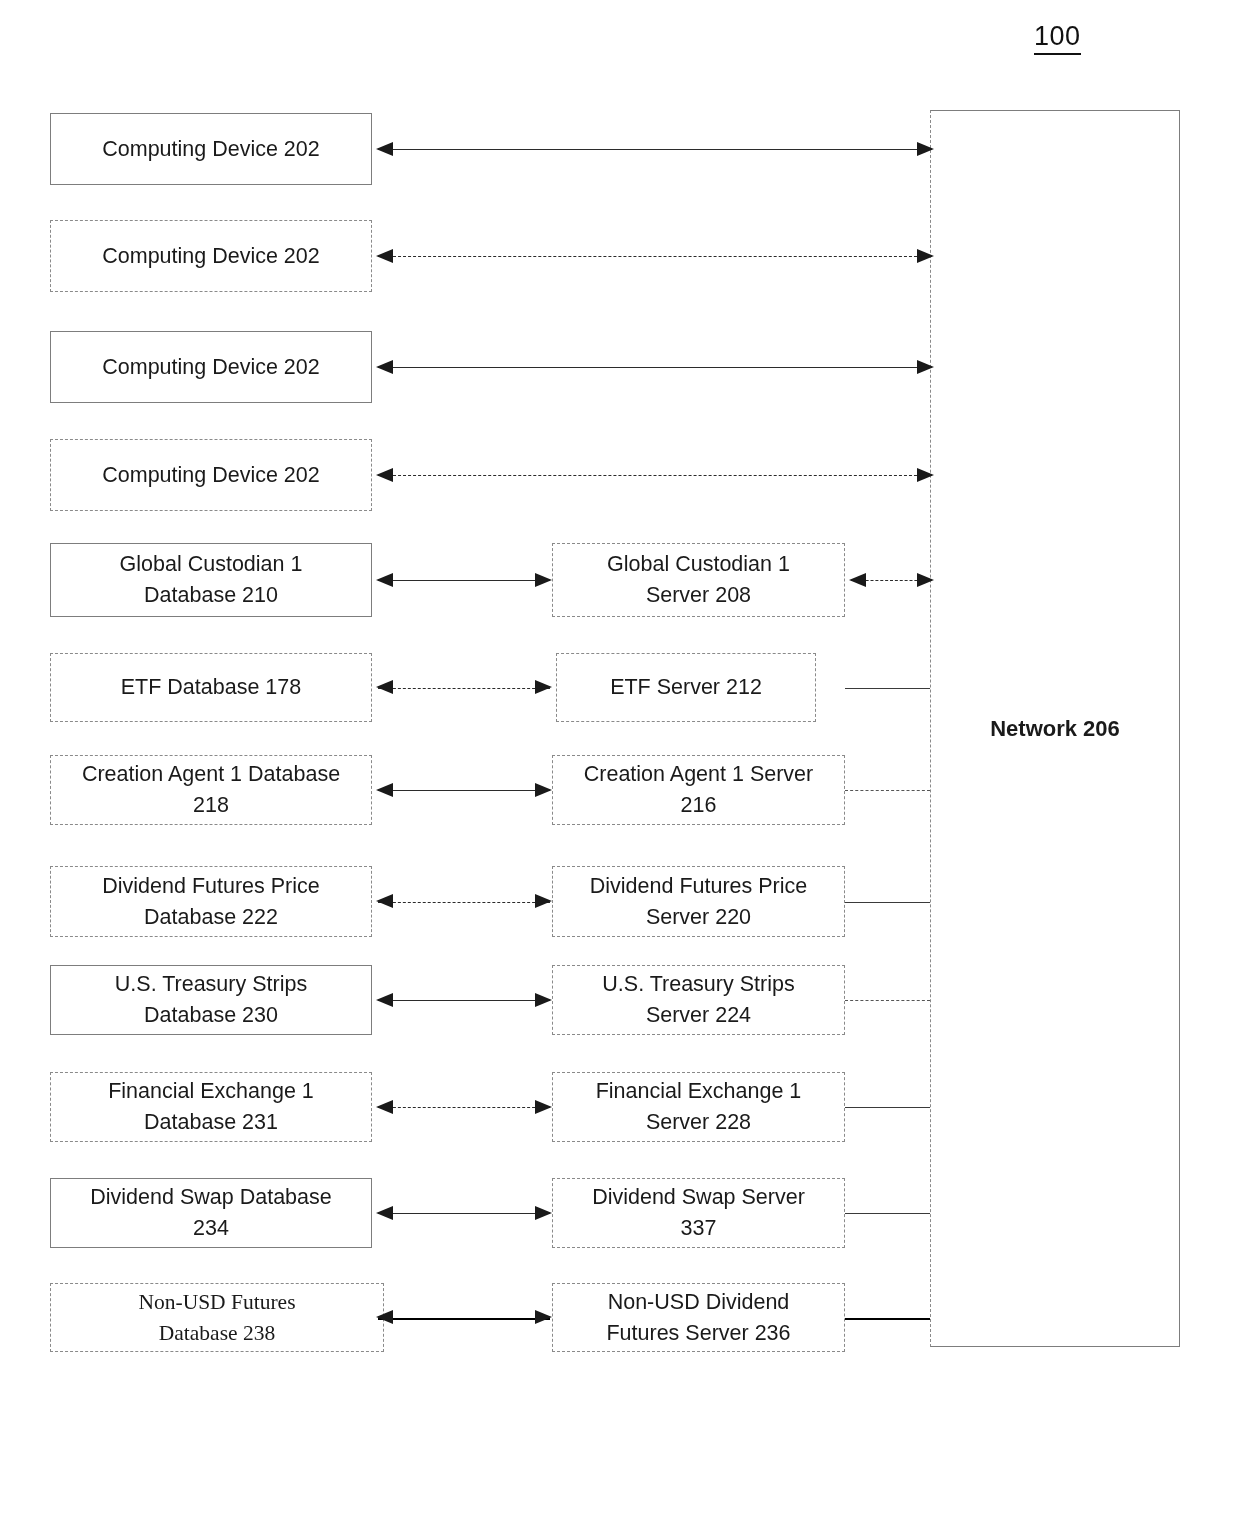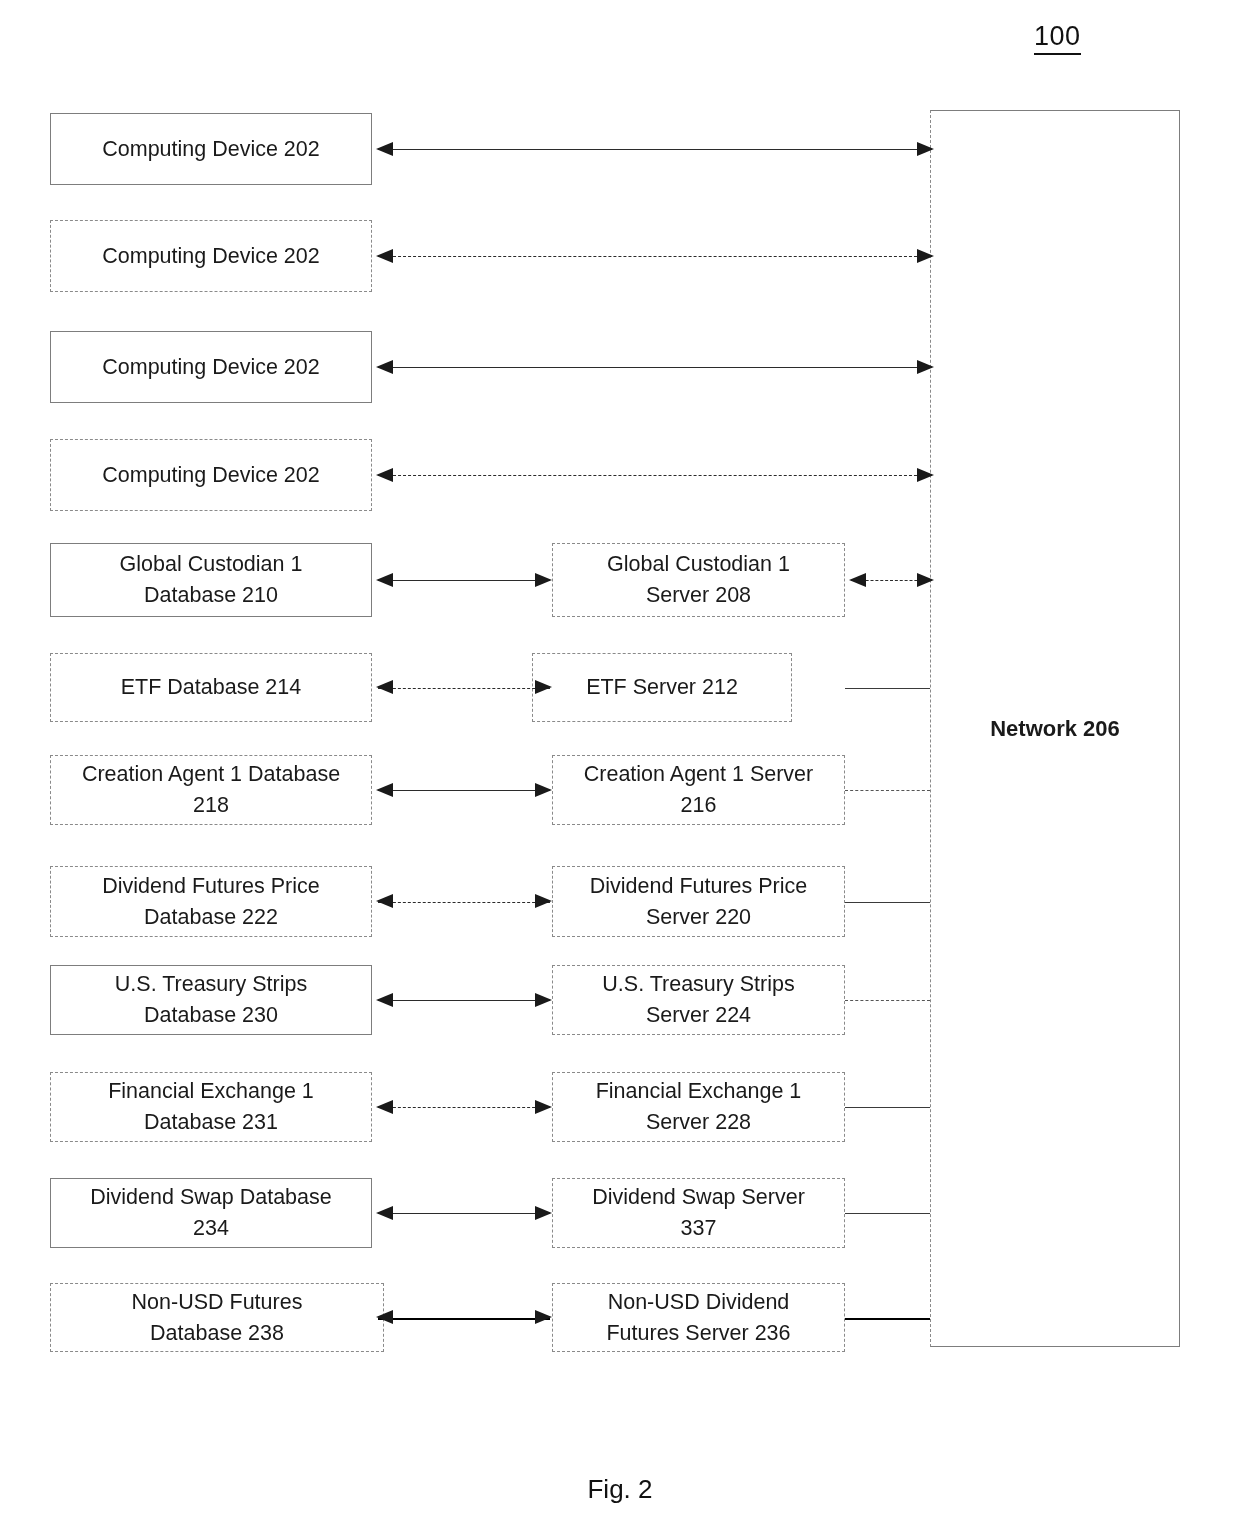--- a/index.html
+++ b/index.html
@@ -180,23 +180,23 @@
         <div class="stem" style="width: 172px;"></div>
         <div class="arrow-head left" style="left: -2px;"></div>
         <div class="arrow-head right" style="left: 157px;"></div>
       </div>
       <div class="conn style-dotted" style="left: 851px; top: 580px; width: 81px;">
         <div class="stem" style="width: 81px;"></div>
         <div class="arrow-head left" style="left: -2px;"></div>
         <div class="arrow-head right" style="left: 66px;"></div>
       </div>
       <div class="node dashed" style="left: 50px; top: 653px; width: 322px; height: 69px;">
-        <span class="label">ETF Database 214</span>
-      </div>
-      <div class="node dashed" style="left: 532px; top: 653px; width: 260px; height: 69px;">
+        <span class="label">ETF Database 178</span>
+      </div>
+      <div class="node dashed" style="left: 556px; top: 653px; width: 260px; height: 69px;">
         <span class="label">ETF Server 212</span>
       </div>
       <div class="conn style-dotted" style="left: 378px; top: 687.5px; width: 172px;">
         <div class="stem" style="width: 172px;"></div>
         <div class="arrow-head left" style="left: -2px;"></div>
         <div class="arrow-head right" style="left: 157px;"></div>
       </div>
       <div class="link" style="left: 845px; top: 687.5px; width: 85px;"></div>
       <div class="node dashed" style="left: 50px; top: 755px; width: 322px; height: 70px;">
         <span class="label">Creation Agent 1 Database
@@ -261,30 +261,29 @@
       <div class="node dashed" style="left: 552px; top: 1178px; width: 293px; height: 70px;">
         <span class="label">Dividend Swap Server
 337</span>
       </div>
       <div class="conn" style="left: 378px; top: 1213px; width: 172px;">
         <div class="stem" style="width: 172px;"></div>
         <div class="arrow-head left" style="left: -2px;"></div>
         <div class="arrow-head right" style="left: 157px;"></div>
       </div>
       <div class="link" style="left: 845px; top: 1213px; width: 85px;"></div>
-      <div class="node dashed" style="left: 50px; top: 1283px; width: 334px; height: 69px;">
+      <div class="node dashed" style="left: 50px; top: 1283px; width: 334px; height: 69px; font-family: Liberation Serif, serif;">
         <span class="label">Non-USD Futures
 Database 238</span>
       </div>
       <div class="node dashed" style="left: 552px; top: 1283px; width: 293px; height: 69px; justify-content: center;">
         <span class="label">Non-USD Dividend
 Futures Server 236</span>
       </div>
       <div class="conn style-heavy" style="left: 378px; top: 1317.5px; width: 172px;">
         <div class="stem" style="width: 172px;"></div>
         <div class="arrow-head left" style="left: -2px;"></div>
         <div class="arrow-head right" style="left: 157px;"></div>
       </div>
       <div class="link style-heavy" style="left: 845px; top: 1317.5px; width: 85px;"></div>
     </div>
 
-  <div class="caption" style="top:1474px;">Fig. 2</div>
 </div>
 
 </body></html>

